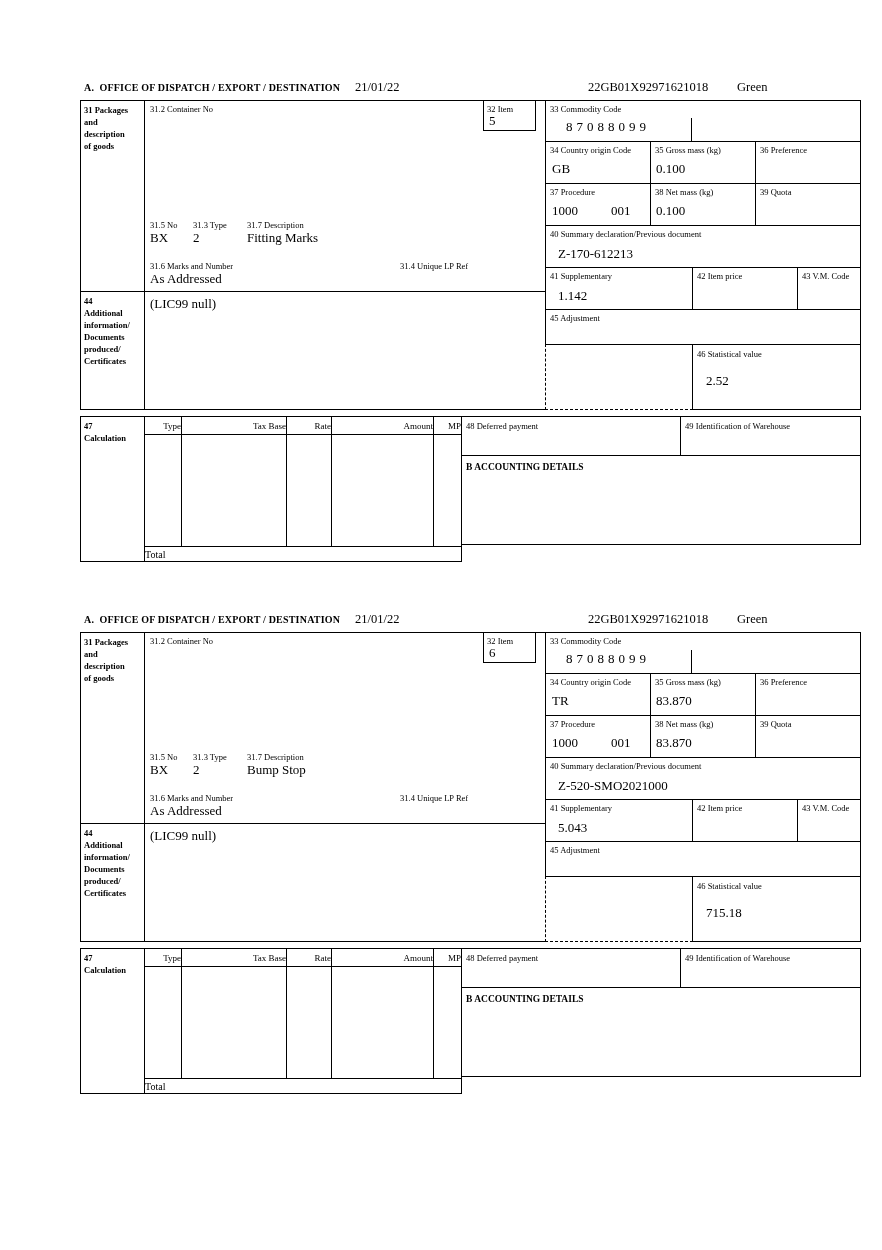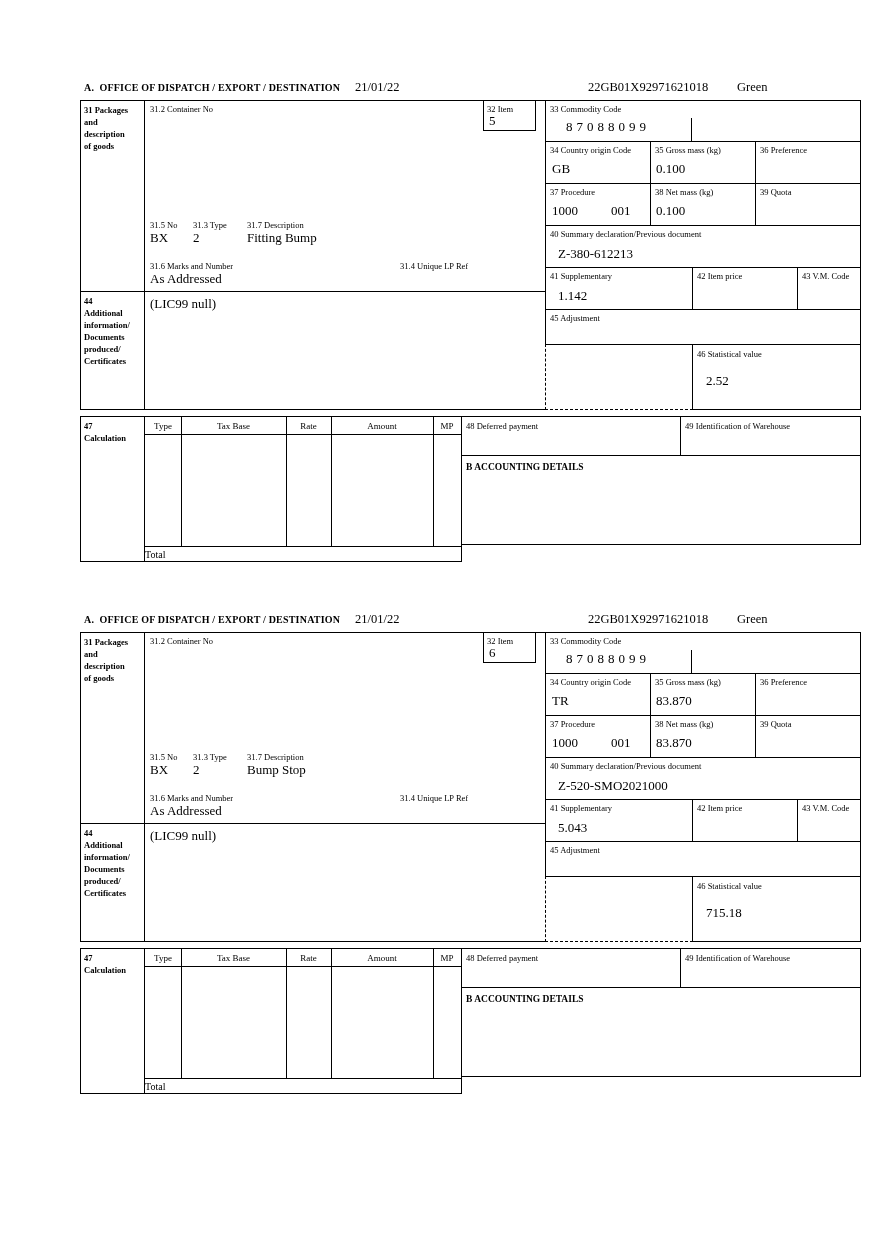--- a/index.html
+++ b/index.html
@@ -20,21 +20,21 @@
   .bx { position:absolute; border:1px solid #000; }
   .lblbox { padding:3px 3px; font-size:8.5px; line-height:12px;font-weight:bold; }
   .pre { white-space:pre-line; }
   .lbl { position:absolute; font-size:8.5px; line-height:10px; white-space:nowrap; }
   .val { position:absolute; font-size:13px; line-height:14px; white-space:nowrap; }
   .commodity { letter-spacing:4px; }
   .vline { position:absolute; width:0; border-left:1px solid #000; }
   .hline { position:absolute; height:0; border-top:1px solid #000; }
   .vdash { position:absolute; width:0; border-left:1px dashed #000; }
   .hdash { position:absolute; height:0; border-top:1px dashed #000; }
-  .cellhdr { position:absolute; top:4px; font-size:9px; text-align:center; }
+  .cellhdr { position:absolute; top:4px; font-size:9px; text-align:right; }
   .totallbl { position:absolute; left:0; top:132px; width:100%; font-size:10px; }
   .acct { position:absolute; left:4px; top:6px; font-size:9.5px; font-weight:bold; }
 </style>
 </head>
 <body>
 
 <section class="block b1">
   <div class="bh">
     <span class="sec">A.  OFFICE OF DISPATCH / EXPORT / DESTINATION</span>
     <span class="date">21/01/22</span>
@@ -62,21 +62,21 @@
     <div class="bx" style="left:403px;top:0;width:53px;height:31px">
       <span class="lbl" style="left:3px;top:3px">32 Item</span>
       <span class="val" style="left:5px;top:13px">5</span>
     </div>
 
     <span class="lbl" style="left:70px;top:120px">31.5 No</span>
     <span class="lbl" style="left:113px;top:120px">31.3 Type</span>
     <span class="lbl" style="left:167px;top:120px">31.7 Description</span>
     <span class="val" style="left:70px;top:131px">BX</span>
     <span class="val" style="left:113px;top:131px">2</span>
-    <span class="val" style="left:167px;top:131px">Fitting Bump</span>
+    <span class="val" style="left:167px;top:131px">Fitting Marks</span>
 
     <span class="lbl" style="left:70px;top:161px">31.6 Marks and Number</span>
     <span class="lbl" style="left:320px;top:161px">31.4 Unique LP Ref</span>
     <span class="val" style="left:70px;top:172px">As Addressed</span>
 
     <span class="val" style="left:70px;top:197px">(LIC99 null)</span>
 
     <div class="bx" style="left:465px;top:0;width:316px;height:42px">
       <span class="lbl" style="left:4px;top:3px">33 Commodity Code</span>
       <span class="val commodity" style="left:20px;top:19px">87088099</span>
@@ -100,21 +100,21 @@
     </div>
     <div class="bx" style="left:570px;top:83px;width:106px;height:43px">
       <span class="lbl" style="left:4px;top:3px">38 Net mass (kg)</span>
       <span class="val" style="left:5px;top:20px">0.100</span>
     </div>
     <div class="bx" style="left:675px;top:83px;width:106px;height:43px">
       <span class="lbl" style="left:4px;top:3px">39 Quota</span>
     </div>
     <div class="bx" style="left:465px;top:125px;width:316px;height:43px">
       <span class="lbl" style="left:4px;top:3px">40 Summary declaration/Previous document</span>
-      <span class="val" style="left:12px;top:21px">Z-380-612213</span>
+      <span class="val" style="left:12px;top:21px">Z-170-612213</span>
     </div>
     <div class="bx" style="left:465px;top:167px;width:148px;height:43px">
       <span class="lbl" style="left:4px;top:3px">41 Supplementary</span>
       <span class="val" style="left:12px;top:21px">1.142</span>
     </div>
     <div class="bx" style="left:612px;top:167px;width:106px;height:43px">
       <span class="lbl" style="left:4px;top:3px">42 Item price</span>
     </div>
     <div class="bx" style="left:717px;top:167px;width:64px;height:43px">
       <span class="lbl" style="left:4px;top:3px">43 V.M. Code</span>

